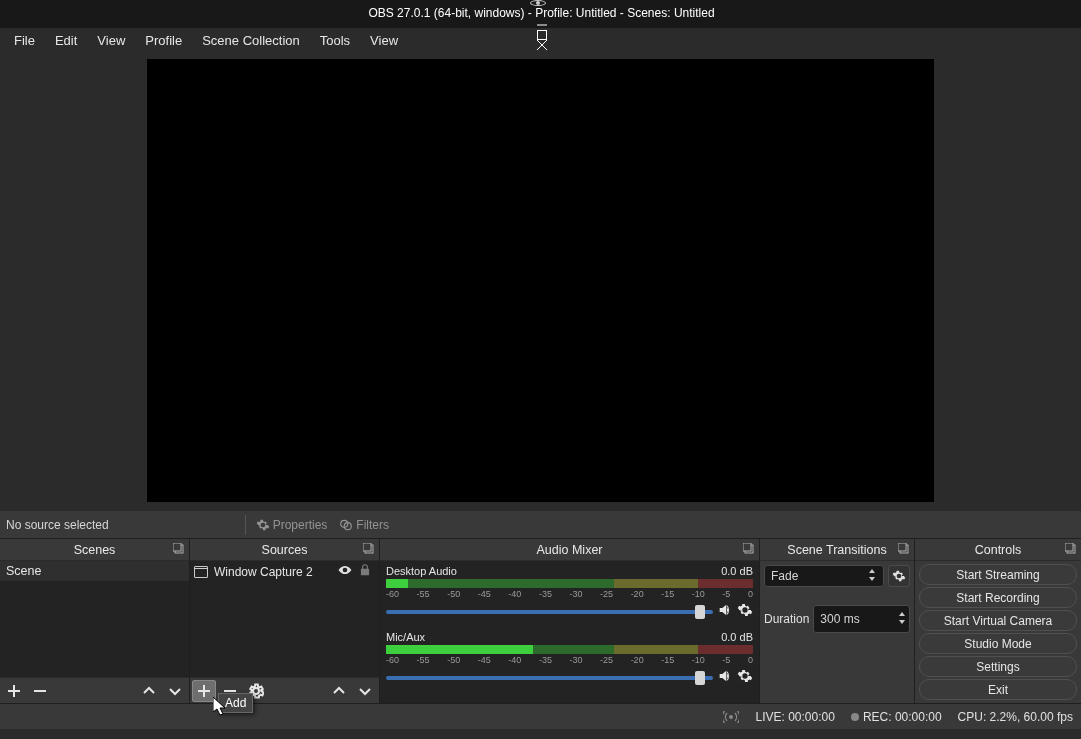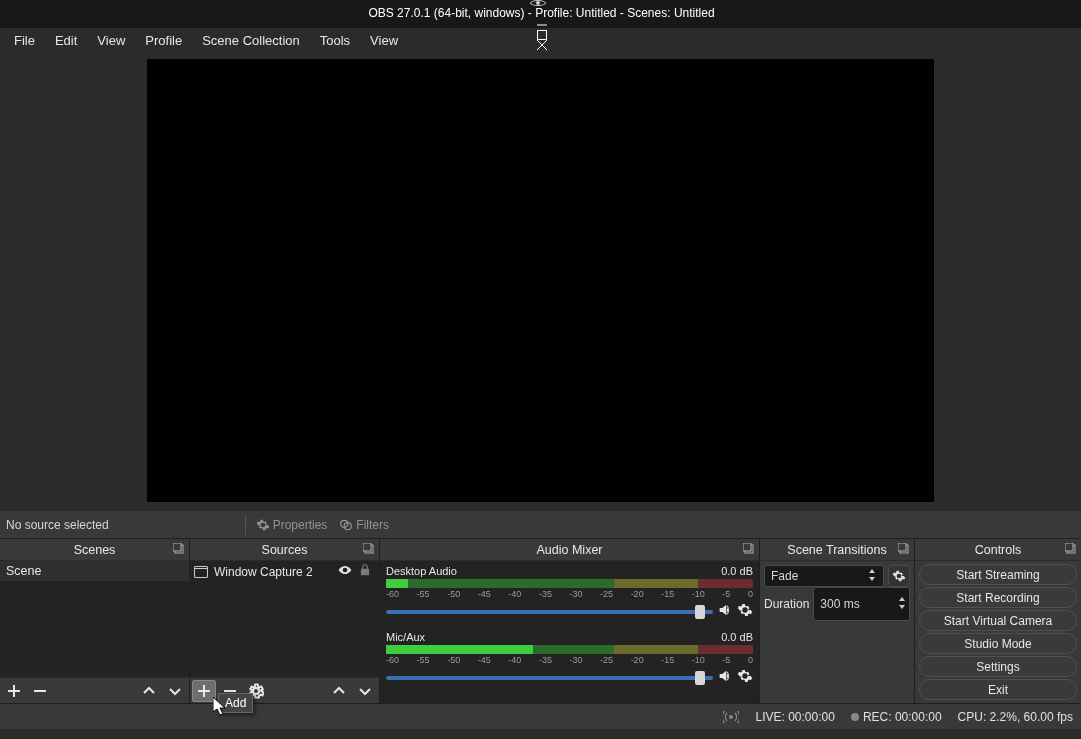--- a/index.html
+++ b/index.html
@@ -65,26 +65,26 @@
   .meter .fill { position:absolute; left:0; top:0; bottom:0; background: linear-gradient(to right, #3ecf3e 0%, #3ecf3e 100%); }
   .ticks { display:flex; justify-content: space-between; font-size:9px; color:#9a9a9a; margin-bottom:3px;}
   .slider-row { display:flex; align-items:center; gap:4px; }
   .slider-track { flex:1; height:4px; background:#3b6fb3; border-radius:2px; position:relative;}
   .slider-thumb { position:absolute; right:8px; top:-5px; width:10px; height:14px; background:#d6d6d6; border-radius:2px;}
   .vol-icon svg, .gear-icon svg { width:16px; height:16px; fill:#e6e6e6; }
 
   
   .trans-dock { width: 155px; }
   .trans-body { flex:1; background:#393939; padding: 4px; }
-  .trans-row { display:flex; align-items:center; gap:4px; margin-bottom:0;}
+  .trans-row { display:flex; align-items:center; gap:4px; margin-bottom:18px;}
   .combo { flex:1; height:22px; background:#181818; border:1px solid #4a4a4a; border-radius:3px; display:flex; align-items:center; padding:0 6px; justify-content:space-between; font-size:12px;}
   .combo .updn svg { width:10px; height:14px; fill:#ccc;}
   .gearbtn { width:22px; height:22px; background:#333; display:flex; align-items:center; justify-content:center; border:1px solid #4a4a4a; border-radius:3px;}
   .gearbtn svg { width:14px; height:14px; fill:#e0e0e0;}
-  .spinbox { width:60px; height:34px; background:#181818; border:1px solid #4a4a4a; border-radius:3px; display:flex; align-items:center; padding: 0 2px 0 6px; font-size:12px; justify-content:space-between;}
+  .spinbox { width:60px; height:28px; background:#181818; border:1px solid #4a4a4a; border-radius:3px; display:flex; align-items:center; padding: 0 2px 0 6px; font-size:12px; justify-content:space-between;}
   .spinbox .updn svg { width:10px; height:14px; fill:#ccc;}
   .lbl { font-size:12px; color:#e0e0e0;}
 
   
   .controls-dock { width: 166px; }
   .controls-body { flex:1; background:#393939; padding: 3px 4px; display:flex; flex-direction:column; gap:2px;}
   .ctrl-btn { height:21px; background:#3a3a3a; border:1px solid #505050; border-radius:10px; display:flex; align-items:center; justify-content:center; font-size:12px; color:#e6e6e6;}
 
   
   .statusbar { height: 26px; background:#393939; border-top:1px solid #1f1f1f; display:flex; align-items:center; justify-content:flex-end; padding: 0 8px; gap: 16px; font-size:12px; color:#e0e0e0;}

